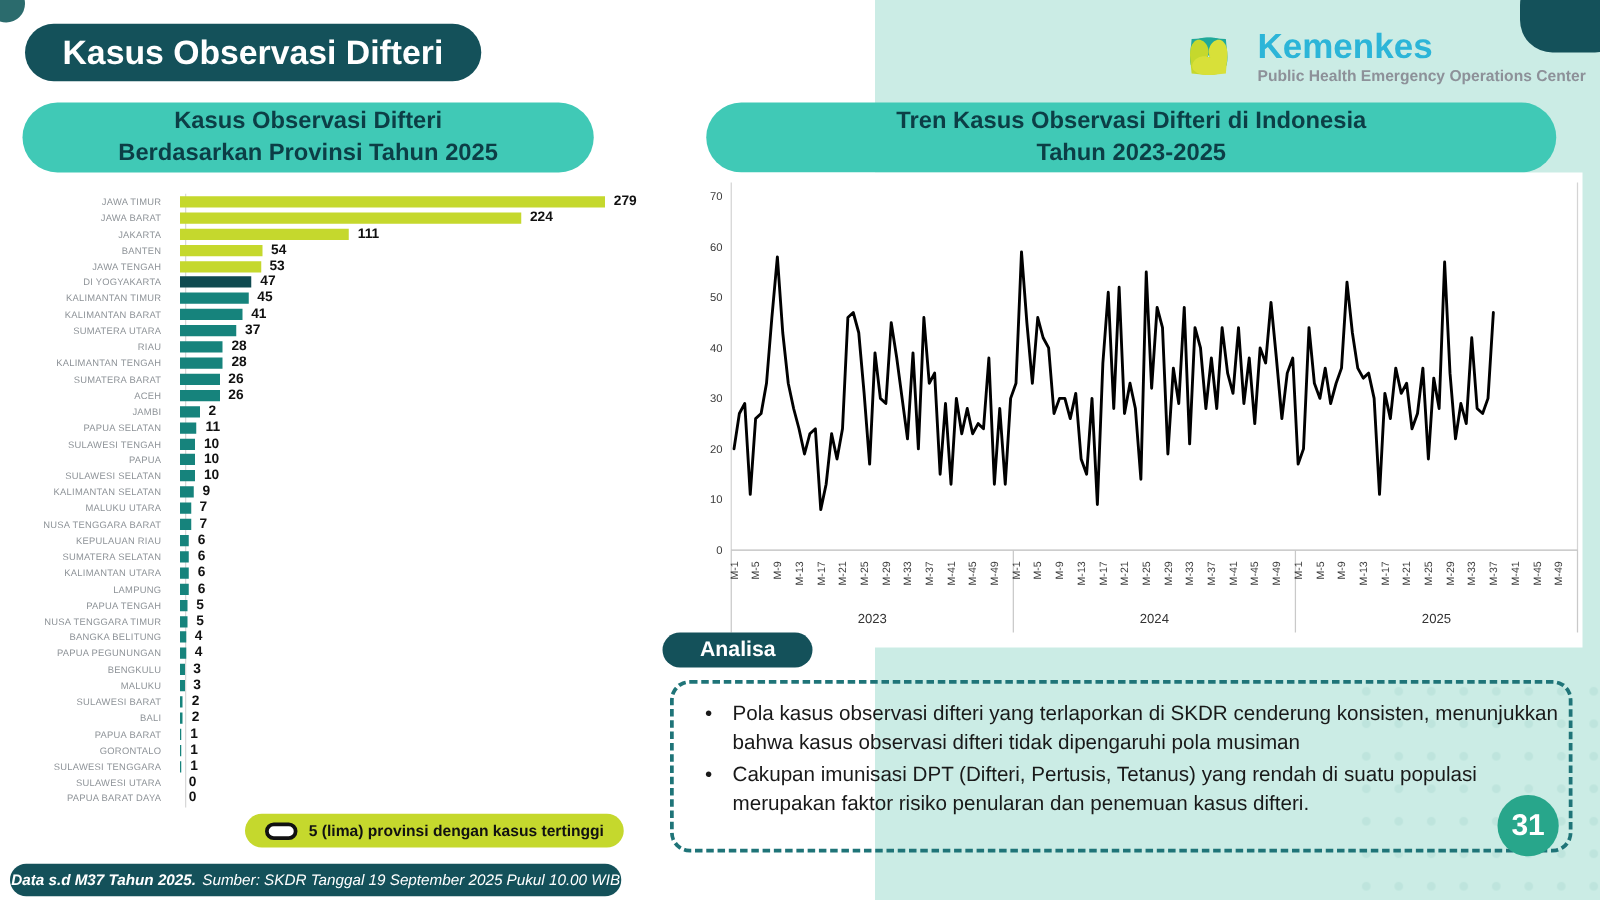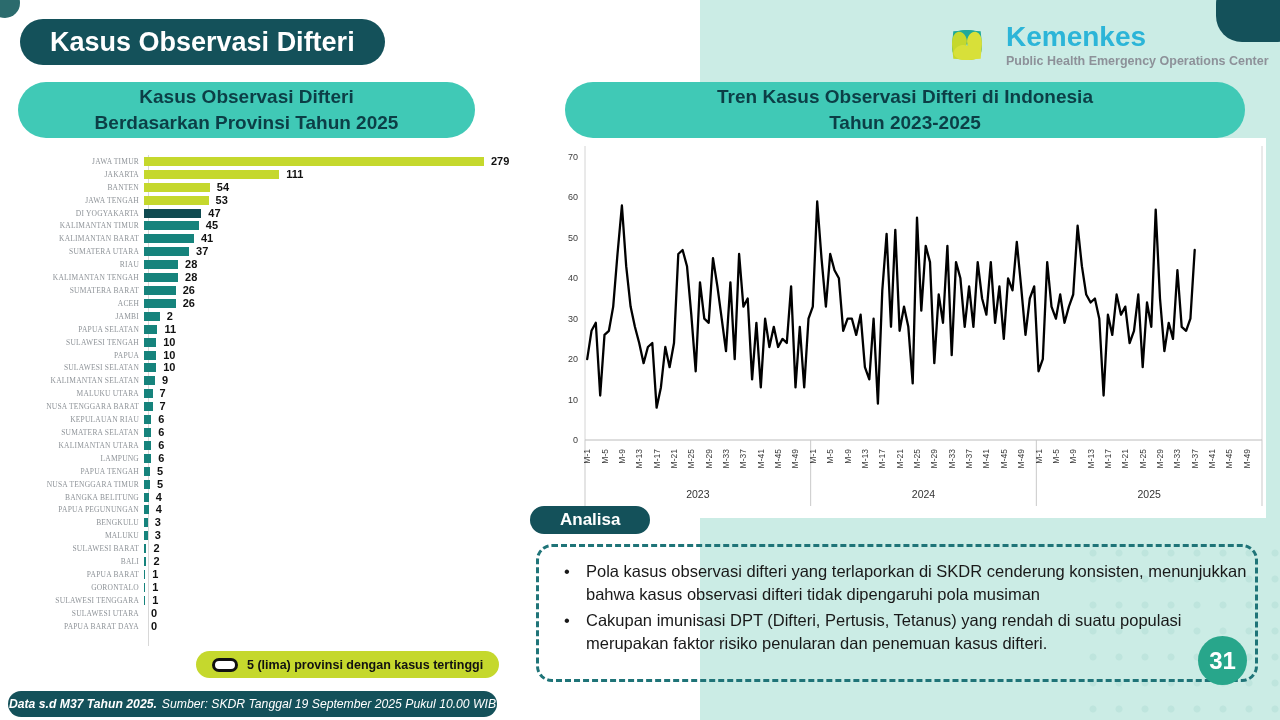--- a/index.html
+++ b/index.html
@@ -26,21 +26,21 @@
   
   .hdr{position:absolute;height:56px;border-radius:28px;background:#40c9b6;color:#0c3e46;
     display:flex;flex-direction:column;align-items:center;justify-content:center;
     font-weight:bold;font-size:19px;line-height:1.35;text-align:center;}
   .hdr-left{left:18px;top:82px;width:457px;}
   .hdr-right{left:565px;top:82px;width:680px;}
   
   .bar-axis-line{position:absolute;left:148px;top:155px;width:1px;height:491px;background:#d8d8d8;}
   .bar-rows{position:absolute;left:20px;top:155px;width:500px;}
   .bar-row{display:flex;align-items:center;height:12.92px;}
-  .prov{width:124px;text-align:right;padding-right:5px;font-size:7.5px;color:#8e9398;letter-spacing:.2px;white-space:nowrap;font-family:Liberation Serif, serif;}
+  .prov{width:124px;text-align:right;padding-right:15px;font-size:7.5px;color:#8e9398;letter-spacing:.2px;white-space:nowrap;}
   .bar{height:9px;flex:none;}
   .val{margin-left:7px;font-size:11px;font-weight:bold;color:#111;line-height:1;}
   .legend-pill{position:absolute;left:196px;top:651px;height:27px;padding:0 16px;border-radius:14px;
     background:#c5d82d;display:flex;align-items:center;gap:9px;}
   .legend-shape{width:26px;height:14px;border:3px solid #111;border-radius:8px;background:#fff;flex:none;}
   .legend-text{font-size:12.5px;font-weight:bold;color:#111;white-space:nowrap;}
   .source-pill{position:absolute;left:8px;top:691px;width:489px;height:26px;border-radius:13px;background:#14515a;
     color:#fff;display:flex;align-items:center;justify-content:center;font-size:12.2px;font-style:italic;white-space:nowrap;}
   .source-pill b{font-style:italic;margin-right:5px;}
   
@@ -92,20 +92,25 @@
     <span>Tren Kasus Observasi Difteri di Indonesia</span>
     <span>Tahun 2023-2025</span>
   </div>
 
   <div class="bar-axis-line"></div>
   <div class="bar-rows" id="bar-rows">
       <div class="bar-row">
         <span class="prov">JAWA TIMUR</span>
         <span class="bar" style="width: 340px; background: rgb(197, 216, 45);"></span>
         <span class="val">279</span>
+      </div>
+      <div class="bar-row">
+        <span class="prov">JAWA BARAT</span>
+        <span class="bar" style="width: 272.975px; background: rgb(197, 216, 45);"></span>
+        <span class="val">224</span>
       </div>
       <div class="bar-row">
         <span class="prov">JAKARTA</span>
         <span class="bar" style="width: 135.269px; background: rgb(197, 216, 45);"></span>
         <span class="val">111</span>
       </div>
       <div class="bar-row">
         <span class="prov">BANTEN</span>
         <span class="bar" style="width: 65.8065px; background: rgb(197, 216, 45);"></span>
         <span class="val">54</span>

